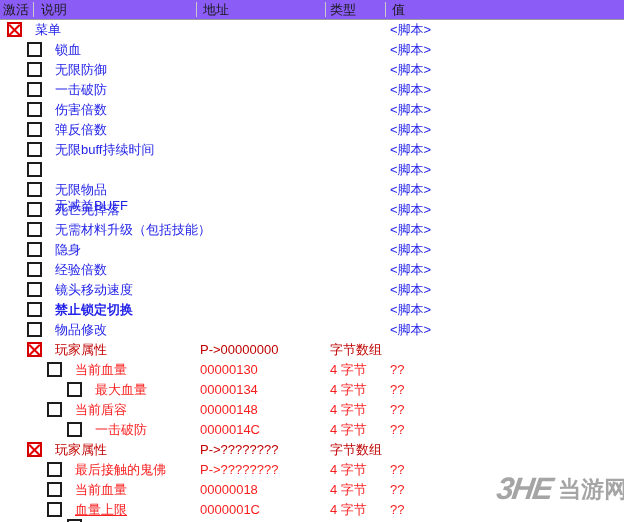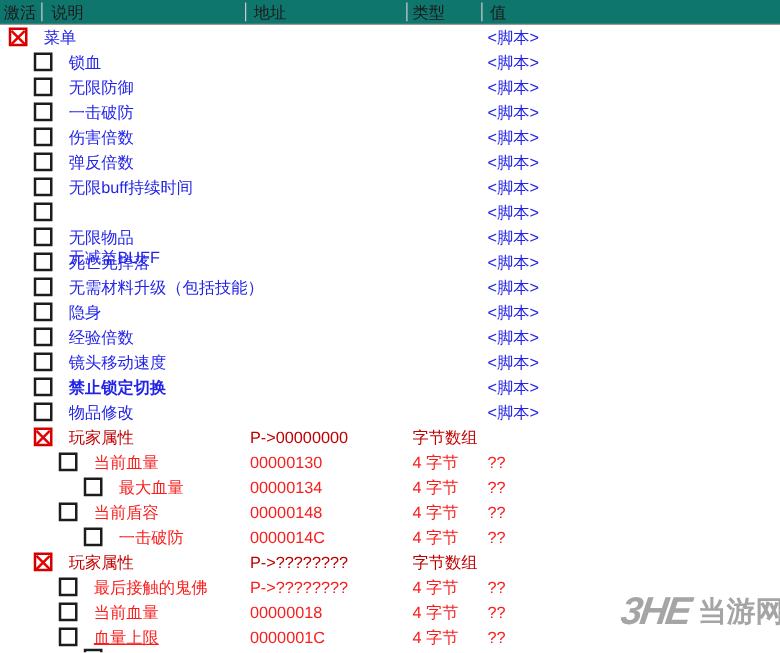--- a/index.html
+++ b/index.html
@@ -10,21 +10,21 @@
     background: #ffffff;
     overflow: hidden;
     font-family: "Liberation Sans", sans-serif;
   }
   
   .header {
     position: absolute;
     top: 0; left: 0;
     width: 624px;
     height: 19px;
-    background: #0f766e;
+    background: #8b5cf6;
     border-bottom: 1px solid #9a9a9a;
     box-sizing: content-box;
   }
   .hcol {
     position: absolute;
     top: 0;
     height: 19px;
     line-height: 19px;
     font-size: 13px;
     color: #1a1a1a;

